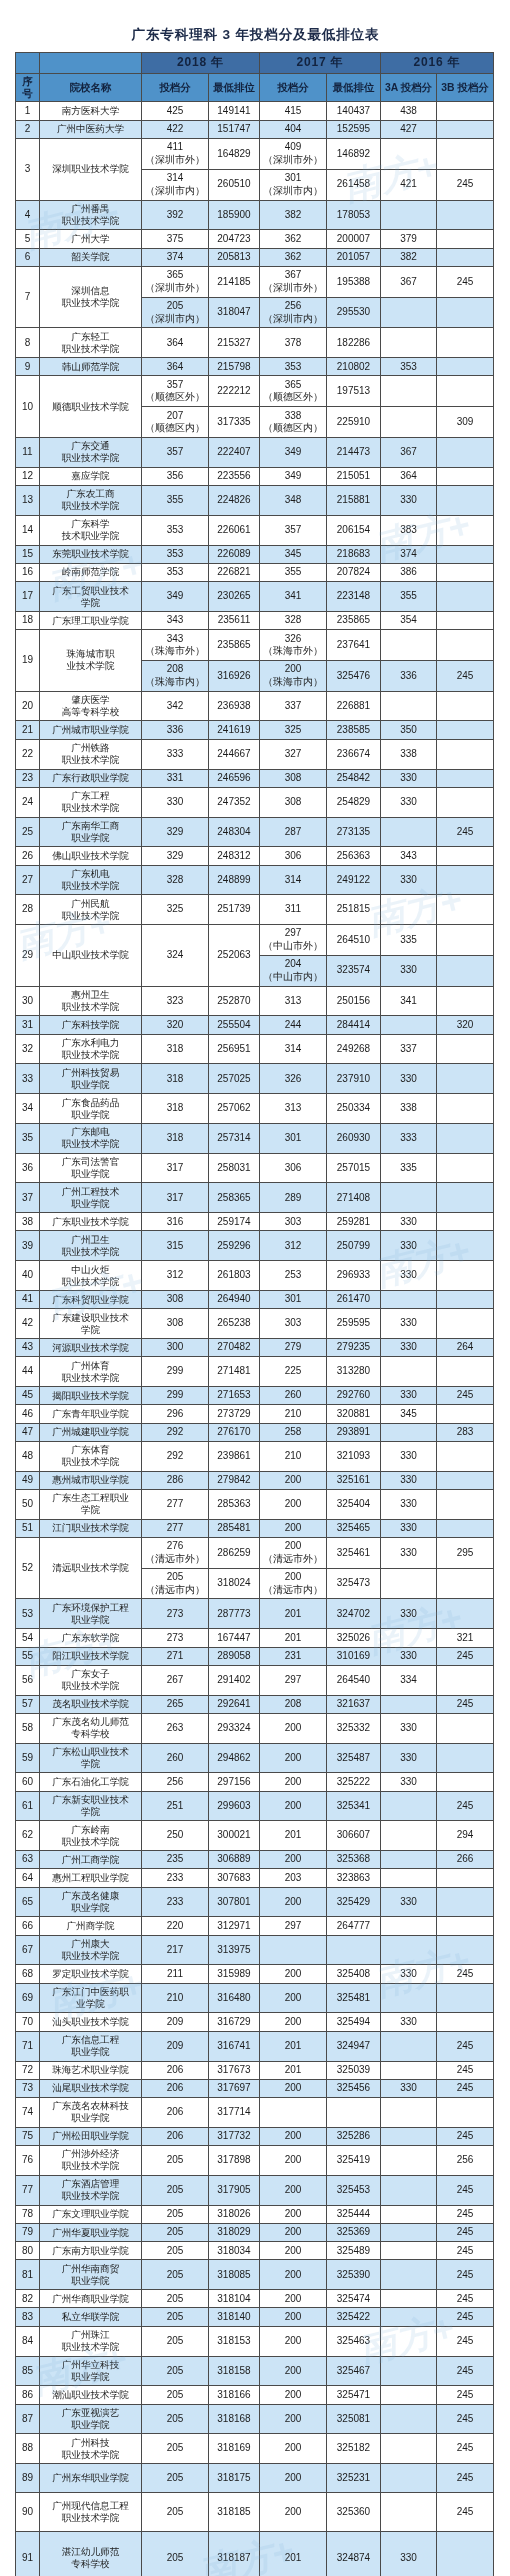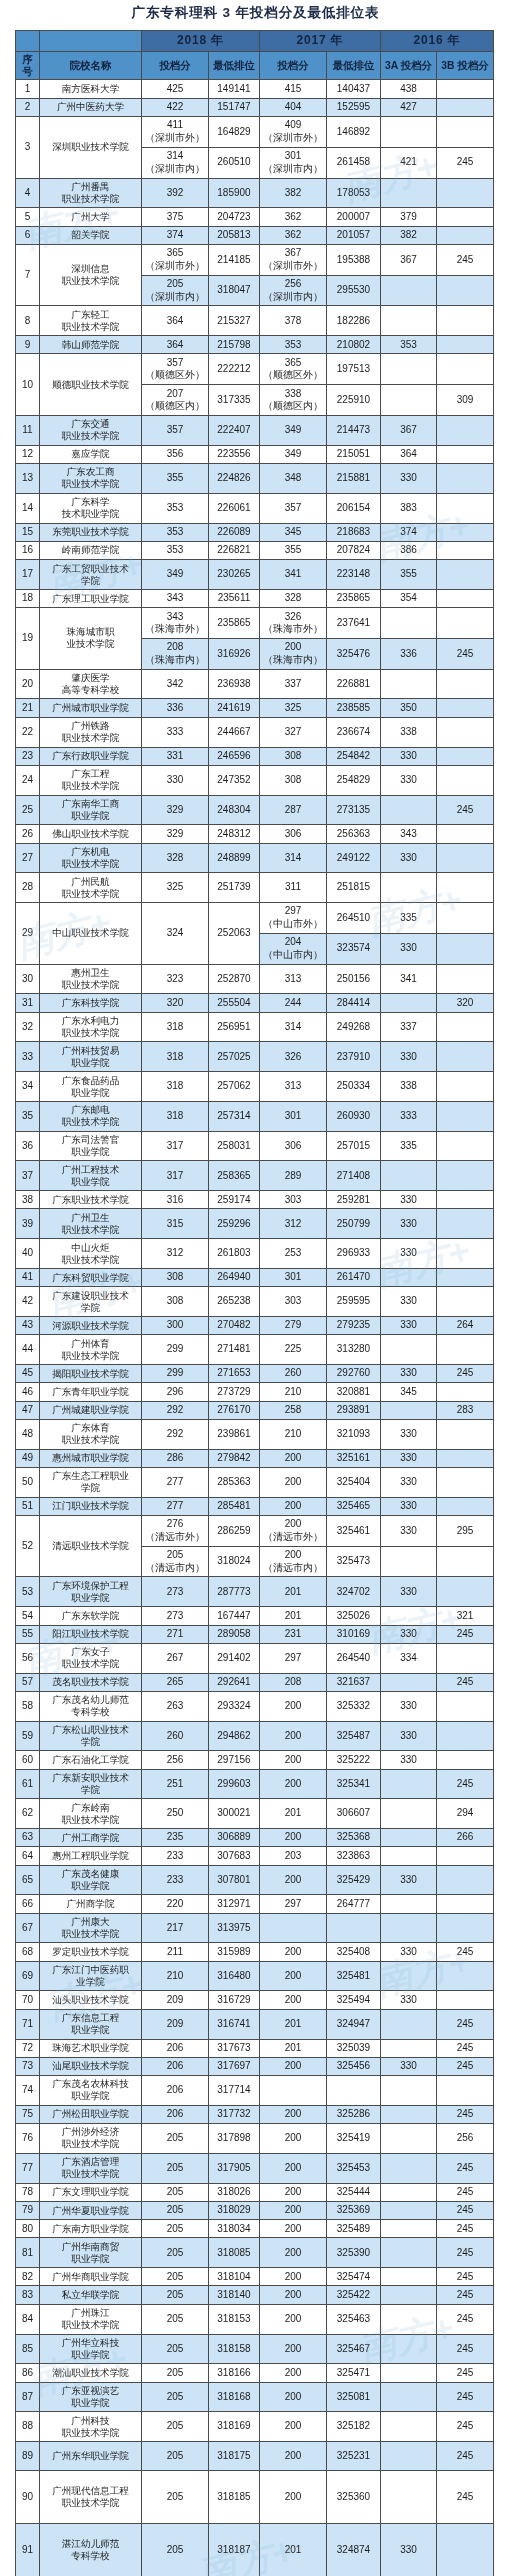--- a/index.html
+++ b/index.html
@@ -16,21 +16,21 @@
   .wm-layer { position:absolute; inset:0; pointer-events:none; z-index:5; }
   .wm {
     position:absolute;
     font-size:37px; font-weight:bold; font-style:italic;
     color:#79add9; opacity:0.14;
     transform:rotate(-14deg);
     white-space:nowrap;
   }
   
   .title {
-    padding-top: 4px;
+    padding-top: 26px;
     text-align: center;
     font-size: 13.6px;
     font-weight: bold;
     color: #1d2b49;
     letter-spacing: 0.8px;
     position: relative; z-index: 2;
   }
   
   table.score {
     position: relative; z-index: 2;
@@ -1122,21 +1122,21 @@
       <tr class="shade" style="height: 29px; margin-left: 36px;">
         <td rowspan="1" class="c-no">89</td>
         <td rowspan="1" class="c-name">广州东华职业学院</td>
         <td>205</td>
         <td>318175</td>
         <td>200</td>
         <td>325231</td>
         <td></td>
         <td>245</td>
       </tr>
-      <tr style="height: 53px;">
+      <tr style="height: 39px;">
         <td rowspan="1" class="c-no">90</td>
         <td rowspan="1" class="c-name">广州现代信息工程
 职业技术学院</td>
         <td>205</td>
         <td>318185</td>
         <td>200</td>
         <td>325360</td>
         <td></td>
         <td>245</td>
       </tr>

